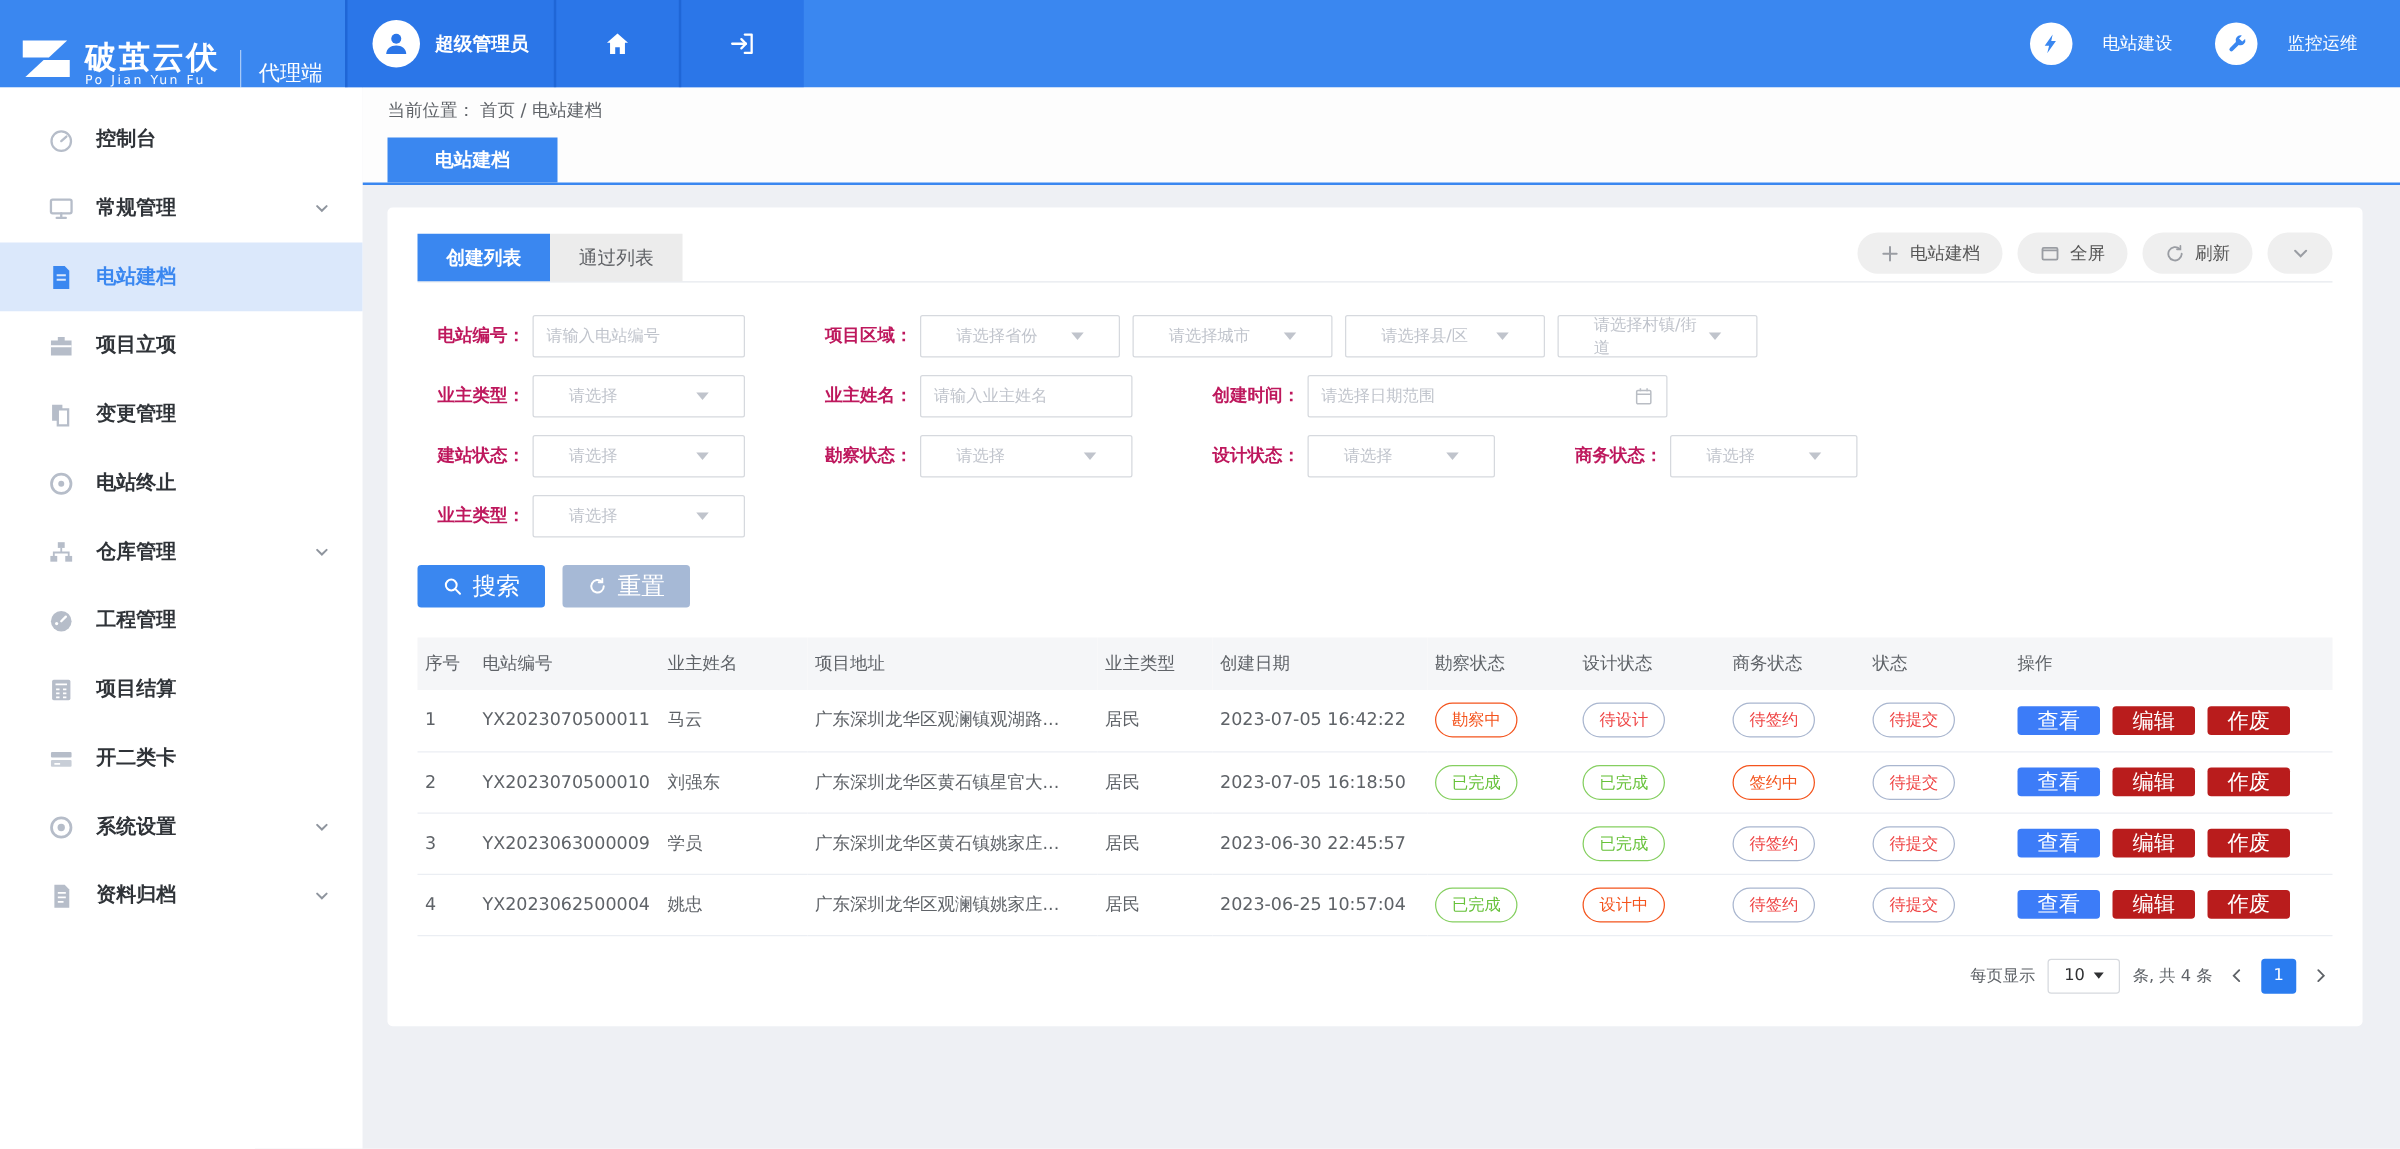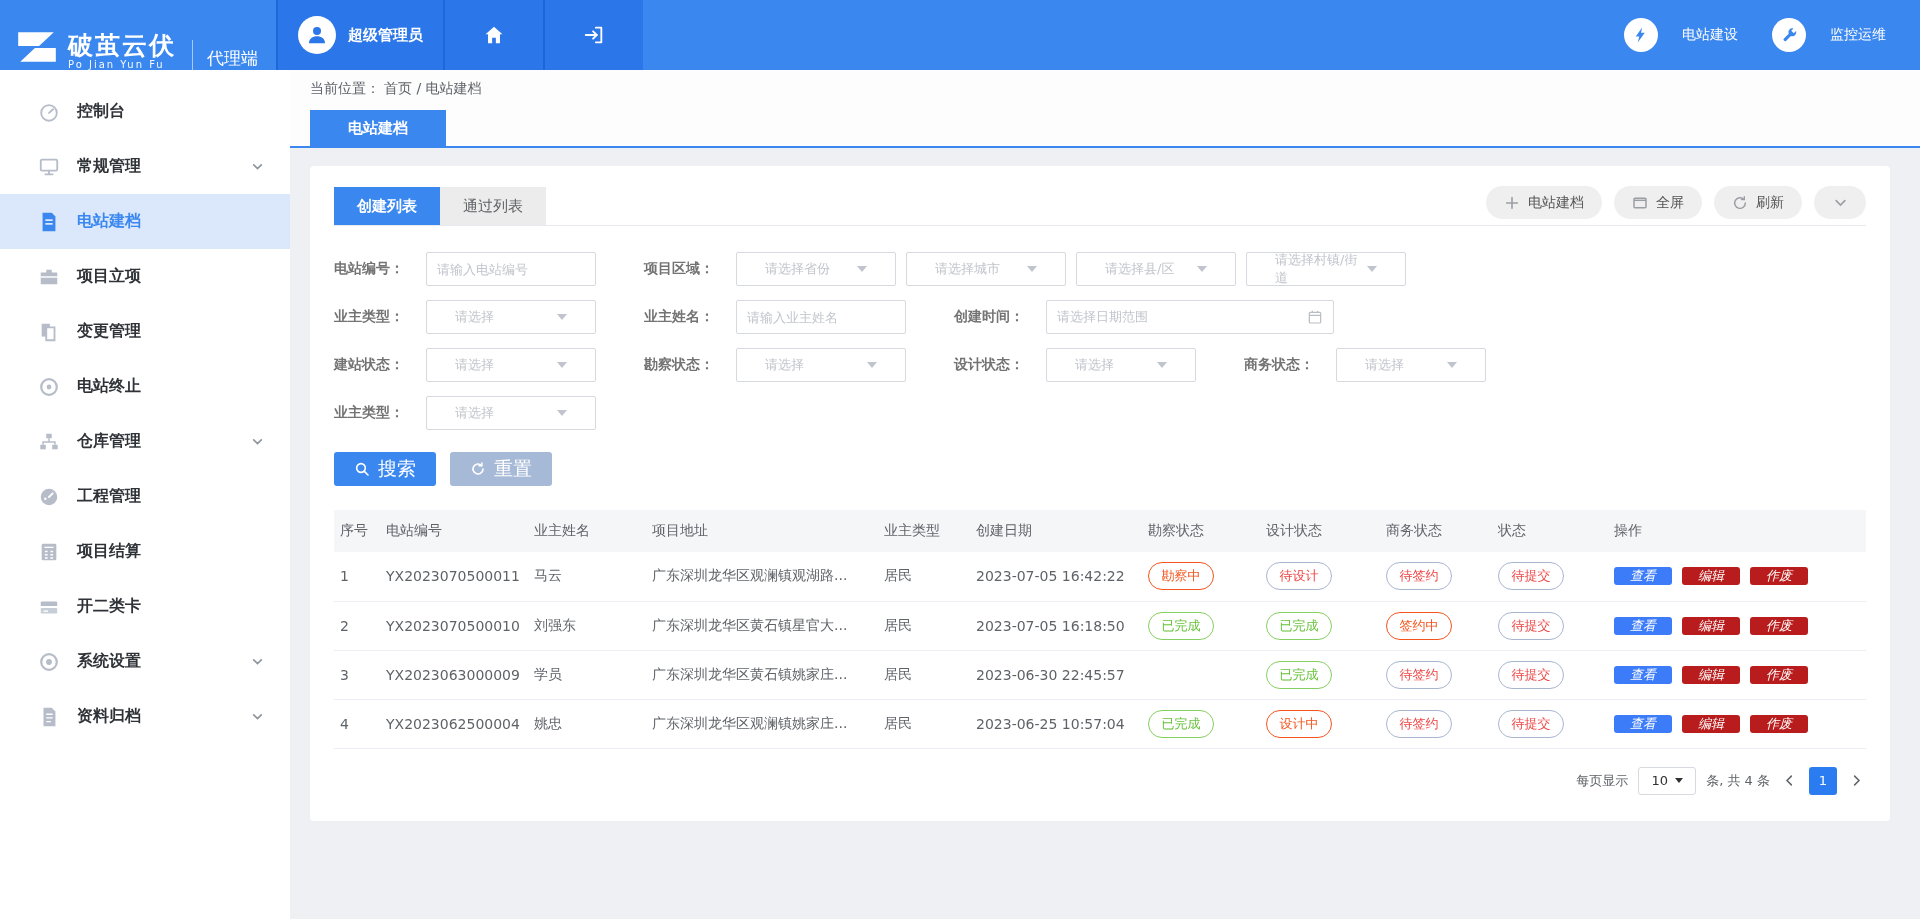--- a/index.html
+++ b/index.html
@@ -52,21 +52,21 @@
   .tab.on  { background:#3a87f0; color:#fff; font-weight:bold; }
   .tab.off { background:#ececec; color:#606266; }
   .toolbar { margin-left:auto; display:flex; gap:12px; padding-bottom:6px; }
   .pill { height:33px; border:none; background:#efefef; border-radius:17px; display:flex; align-items:center; gap:8px; padding:0 18px; font-size:14px; color:#555; cursor:pointer; font-family:inherit; }
   .pill .p-ico { color:#9a9da3; display:flex; }
   .pill.chev { width:52px; justify-content:center; padding:0; }
 
   
   .filters { padding-top:26px; }
   .frow { display:flex; align-items:center; margin-bottom:14px; }
-  .flabel { width:86px; font-size:14px; font-weight:bold; color:#737373; margin-right:6px; white-space:nowrap; flex:none; }
+  .flabel { width:86px; text-align:right; font-size:14px; font-weight:bold; color:#be185d; margin-right:6px; white-space:nowrap; flex:none; }
   .ml { margin-left:48px; }
   .fctl { height:34px; border:1px solid #d6d9de; border-radius:2px; background:#fff; font-size:13px; }
   input.fctl { padding:0 10px; color:#606266; font-family:inherit; outline:none; }
   input.fctl::placeholder { color:#c0c4cc; }
   .fselect { display:flex; align-items:center; justify-content:space-between; padding:0 28px; cursor:pointer; }
   .fselect .ph { color:#c0c4cc; }
   .caret { width:0; height:0; border-left:5px solid transparent; border-right:5px solid transparent; border-top:6px solid #c0c4cc; }
   .w170 { width:170px; } .w160 { width:160px; margin-right:10px; } .w150 { width:150px; }
   .fdate { width:288px; display:flex; align-items:center; padding:0 10px; justify-content:space-between; cursor:pointer; }
   .fdate .ph { color:#c0c4cc; }
@@ -78,21 +78,21 @@
   .btn.reset  { background:#a6b9d6; }
 
   
   table { width:100%; border-collapse:collapse; margin-top:24px; table-layout:fixed; }
   thead th { background:#f5f6f8; height:42px; font-size:14px; font-weight:normal; color:#5f6368; text-align:left; padding:0 6px; }
   tbody td { height:49px; border-bottom:1px solid #ebeef3; font-size:14px; color:#5f6368; padding:0 6px; overflow:hidden; white-space:nowrap; }
   .badge { display:inline-block; min-width:66px; text-align:center; padding:4px 12px; border-radius:14px; font-size:13px; border:1px solid; background:#fff; }
   .badge.green  { color:#67c23a; border-color:#85cf60; }
   .badge.orange { color:#f4541d; border-color:#f4541d; }
   .badge.steel  { color:#ef4444; border-color:#a9b6cf;text-align:center; }
-  .abtn { border:none; color:#fff; font-size:13px; padding:0 16px; border-radius:3px; margin-right:10px; cursor:pointer; font-family:inherit;font-style:italic; }
+  .abtn { border:none; color:#fff; font-size:17px; padding:0 16px; border-radius:3px; margin-right:10px; cursor:pointer; font-family:inherit; }
   .a-view { background:#3c7cf8; }
   .a-edit, .a-void { background:#b91c1c; }
 
   
   .pagination { display:flex; justify-content:flex-end; align-items:center; gap:10px; margin-top:18px; font-size:13px; color:#5f6368; }
   .psize { width:58px; height:28px; border:1px solid #d6d9de; border-radius:3px; display:flex; align-items:center; justify-content:center; gap:7px; color:#303133; cursor:pointer; background:#fff; }
   .psize .pcaret { width:0; height:0; border-left:4px solid transparent; border-right:4px solid transparent; border-top:5px solid #303133; }
   .pchev { background:none; border:none; color:#5f6368; display:flex; align-items:center; cursor:pointer; padding:2px; }
   .pnum { width:28px; height:28px; background:#2a7cf0; color:#fff; border:none; border-radius:3px; font-size:13px; cursor:pointer; font-family:inherit; }
 </style>

